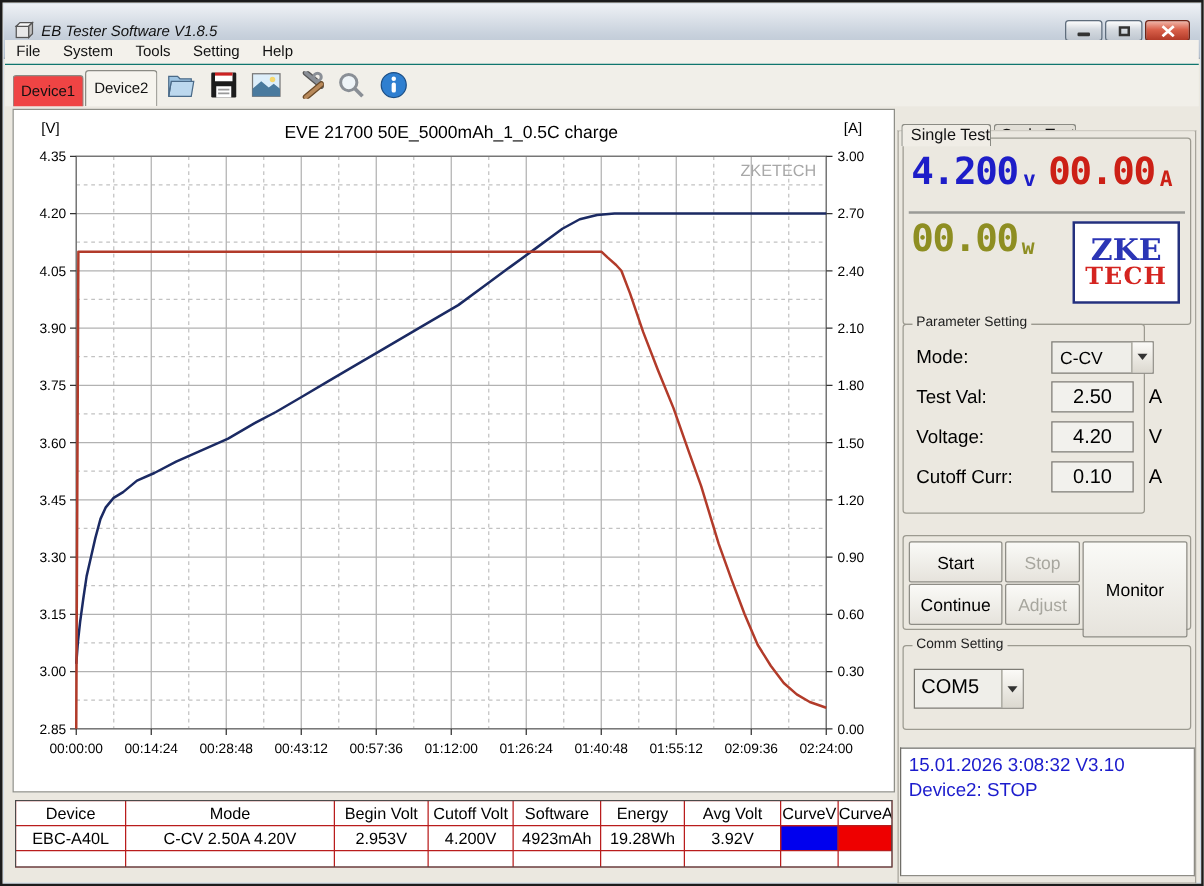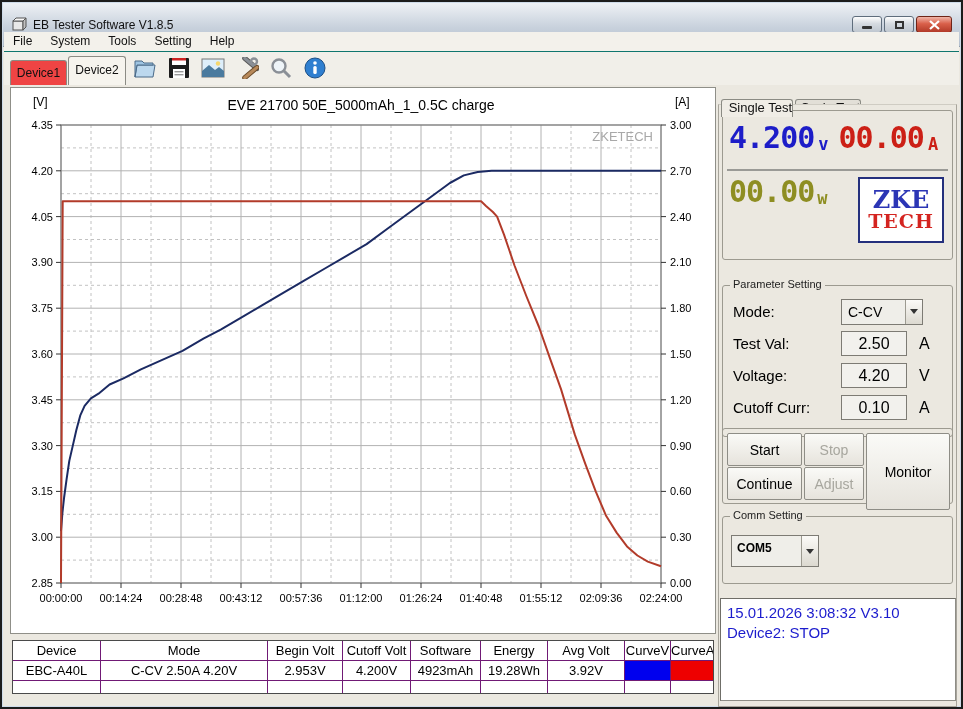--- a/index.html
+++ b/index.html
@@ -2,21 +2,21 @@
 <html><head>
 <meta charset="utf-8">
 <style>
   html,body{margin:0;padding:0;background:#777;font-family:"Liberation Sans",sans-serif;}
   *{box-sizing:border-box;}
   .window{position:relative;width:963px;height:709px;background:#ebe8e0;border:2px solid #1c1c1c;overflow:hidden;
           box-shadow:inset 0 0 0 1px #cfdcea;}
   
   .titlebar{position:absolute;top:1px;left:1px;right:1px;height:44px;
             background:linear-gradient(#eef1f5,#c9d2dd 55%,#b3bfcd);display:flex;align-items:center;
-            border-bottom:1px solid #8d9aa9;}
+            border-bottom:1px solid #8d9aa9;font-style:italic;}
   .app-icon{width:16px;height:15px;margin:0 6px 0 8px;}
   .title-text{font-size:12px;color:#111;}
   .winbtns{margin-left:auto;display:flex;gap:2px;padding-right:8px;}
   .wbtn{width:30px;height:17px;border:1px solid #5f6d7c;border-radius:3px;
         background:linear-gradient(#fdfdfd,#d5dae0 45%,#bfc7d0);display:flex;align-items:center;justify-content:center;}
   .wbtn.close{width:36px;background:linear-gradient(#f0b5a8,#d9604a 45%,#b03а28);background:linear-gradient(#f0b5a8,#d9604a 45%,#b23a28);border-color:#6e2417;}
   .glyph-min{width:10px;height:3px;background:#333;border-radius:1px;margin-top:6px;}
   .glyph-max{width:9px;height:8px;border:2px solid #333;}
   
   .menubar{position:absolute;top:30px;left:2px;right:2px;height:20px;background:#f3f1eb;display:flex;align-items:flex-start;
@@ -63,27 +63,27 @@
   .combo{position:absolute;left:108px;width:82px;height:26px;border:1px solid #7d7b74;background:#efeee9;display:flex;}
   .combo-text{flex:1;font-size:14px;padding:4px 0 0 6px;color:#000;}
   .combo-arrow{width:17px;border-left:1px solid #9c9a90;background:linear-gradient(#fbfaf7,#dcd9d0);
                display:flex;align-items:center;justify-content:center;}
   .arr-down{width:0;height:0;border-left:4px solid transparent;border-right:4px solid transparent;border-top:5px solid #333;}
   
   .btn{position:absolute;border:1px solid #8e8d86;border-radius:2px;background:linear-gradient(#fafaf7,#e6e3dc);
        font-size:14px;color:#000;display:flex;align-items:center;justify-content:center;}
   .btn.disabled{color:#a7a69e;}
   
-  .comm-combo-text{flex:1;font-size:12px;font-weight:bold;padding:5px 0 0 5px;}
+  .comm-combo-text{flex:1;font-size:16px;font-weight:normal;padding:5px 0 0 5px;}
   
   .status-box{position:absolute;left:2px;right:3px;top:511px;height:103px;background:#fff;
               border:1px solid #8e8d86;border-top-color:#6f6e68;border-left-color:#6f6e68;
               font-size:15px;padding:4px 6px;line-height:1.35;}
   
-  .bottom-table{position:absolute;left:10px;top:638px;width:702px;background:#701a75;border:1px solid #4a4a4a;
+  .bottom-table{position:absolute;left:10px;top:638px;width:702px;background:#b91c1c;border:1px solid #4a4a4a;
                 display:grid;grid-template-columns:87px 166px 74px 67px 69px 66px 76px 45px 42px;
                 grid-auto-rows:auto;gap:1px;}
   .tcell{background:#fff;font-size:13px;color:#000;text-align:center;height:19px;line-height:19px;overflow:hidden;white-space:nowrap;}
   .tcell.empty{height:12px;}
   .swatch{width:100%;height:100%;}
 </style>
 </head>
 <body>
 
 <div class="window">
@@ -305,21 +305,21 @@
       <div class="rd-power">
         <span class="seg seg-big" id="w-disp" style="color: rgb(142, 142, 34);">00.00</span>
         <span class="seg seg-unit" id="w-unit" style="color: rgb(142, 142, 34);">w</span>
       </div>
       <div class="logo-box">
         <span class="logo-l1" id="logo1" style="color: rgb(43, 53, 181);">ZKE</span>
         <span class="logo-l2" id="logo2" style="color: rgb(212, 36, 32);">TECH</span>
       </div>
     </div>
 
-    <div class="groupbox" style="left:4px;top:198px;width:231px;height:152px;">
+    <div class="groupbox" style="left:4px;top:172px;width:194px;height:152px;">
       <span class="group-label">Parameter Setting</span>
       <div class="param-row" style="top:12px;">
         <span class="param-label">Mode:</span>
         <div class="combo">
           <span class="combo-text">C-CV</span>
           <span class="combo-arrow">
               <span class="arr-down"></span>
             </span>
         </div>
       </div>

